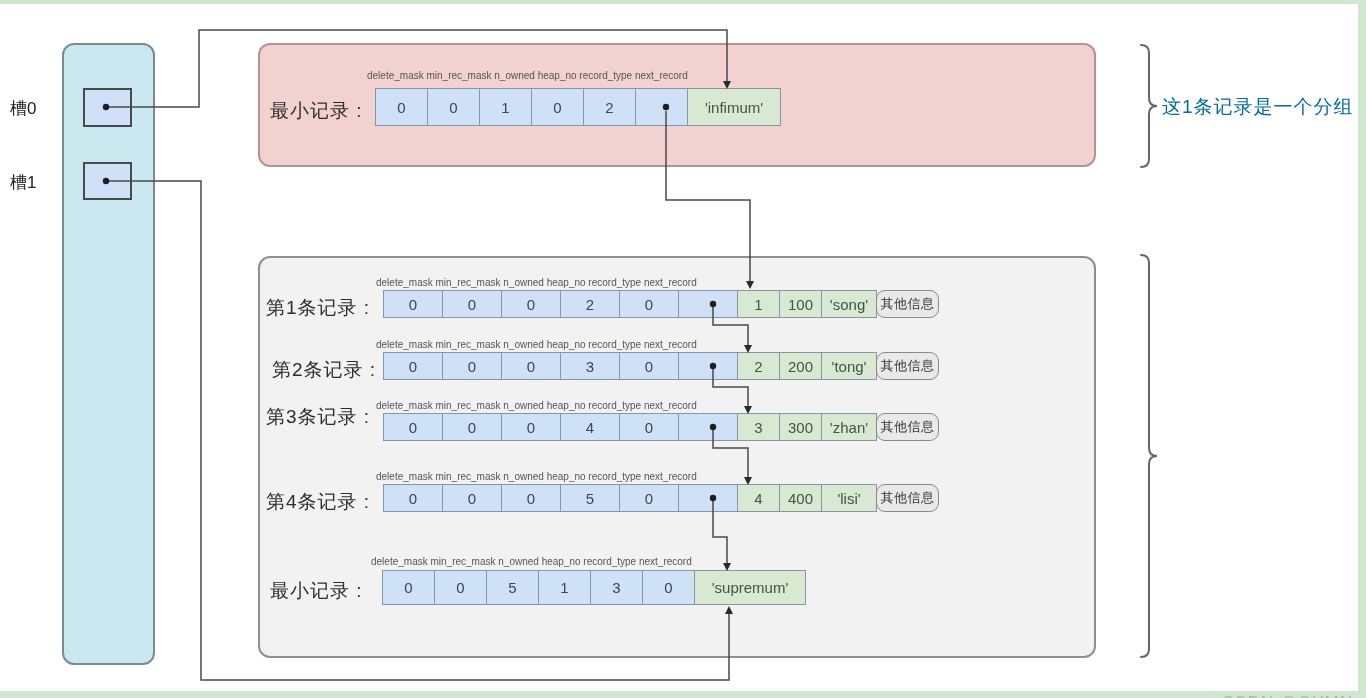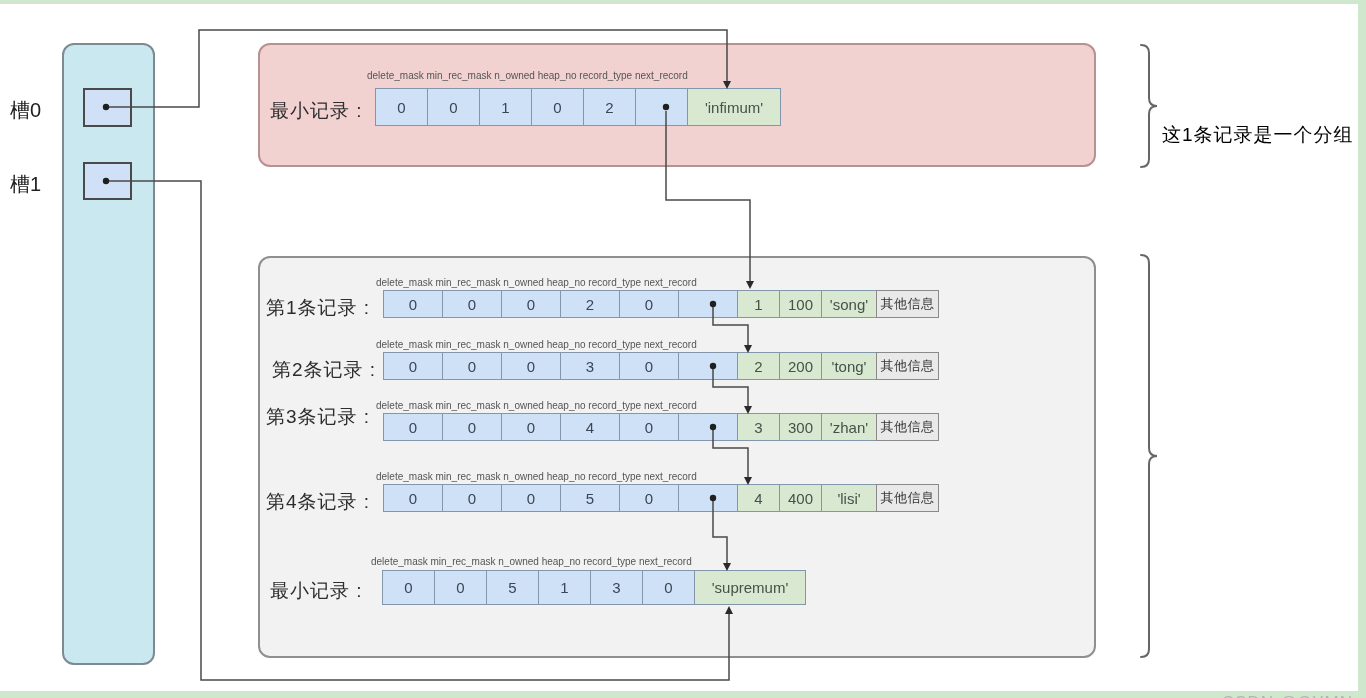--- a/index.html
+++ b/index.html
@@ -14,21 +14,21 @@
 
   .slot-container{
     position:absolute;left:62px;top:43px;width:93px;height:622px;
     background:#c9e8f0;border:2px solid #7d8a90;border-radius:12px;z-index:1;box-sizing:border-box;
   }
   .slot-box{
     position:absolute;width:49px;height:39px;background:#cfe0f7;
     border:2px solid #4a4a4a;z-index:2;box-sizing:border-box;
   }
   .slot-label{
-    position:absolute;left:10px;width:46px;font-size:20px;color:#222;z-index:2;
+    position:absolute;left:10px;width:46px;font-size:17px;color:#222;z-index:2;
   }
 
   .pink-box{
     position:absolute;left:258px;top:43px;width:838px;height:124px;
     background:#f2d1d1;border:2px solid #b89191;border-radius:12px;z-index:1;box-sizing:border-box;
   }
   .gray-box{
     position:absolute;left:258px;top:256px;width:838px;height:402px;
     background:#f2f2f2;border:2px solid #8f8f8f;border-radius:12px;z-index:1;box-sizing:border-box;
   }
@@ -41,24 +41,24 @@
   }
   .cellrow{position:absolute;display:flex;z-index:2;}
   .cell{
     box-sizing:border-box;border:1px solid #8496ab;margin-left:-1px;
     display:flex;align-items:center;justify-content:center;
     font-size:15px;color:#3b4654;background:#cfe1f7;white-space:nowrap;
   }
   .cell:first-child{margin-left:0;}
   .cell.green{background:#d9e8d0;color:#44524a;}
   .cell.other{background:#e9e9e9;border-color:#8a8a8a;color:#333;font-size:13px;letter-spacing:0.5px;}
-  .w53{width:53px;} .w60{width:60px;} .w43{width:43px;} .w48{width:56px;} .w63{width:63px;}
+  .w53{width:53px;} .w60{width:60px;} .w43{width:43px;} .w48{width:56px;} .w63{width:63px;border-radius:9px;}
 
   .group-label{
-    position:absolute;font-size:19px;color:#000000;white-space:nowrap;z-index:2;letter-spacing:1px;margin-top:28px;
+    position:absolute;font-size:19px;color:#0369a1;white-space:nowrap;z-index:2;letter-spacing:1px;
   }
   .watermark{
     position:absolute;right:13px;top:669px;font-size:17px;color:#b3b3b3;z-index:3;letter-spacing:1px;margin-top:24px;
   }
   .overlay{position:absolute;left:0;top:0;width:1366px;height:698px;z-index:5;pointer-events:none;}
 </style>
 </head>
 <body>
 
 <div class="stage">

